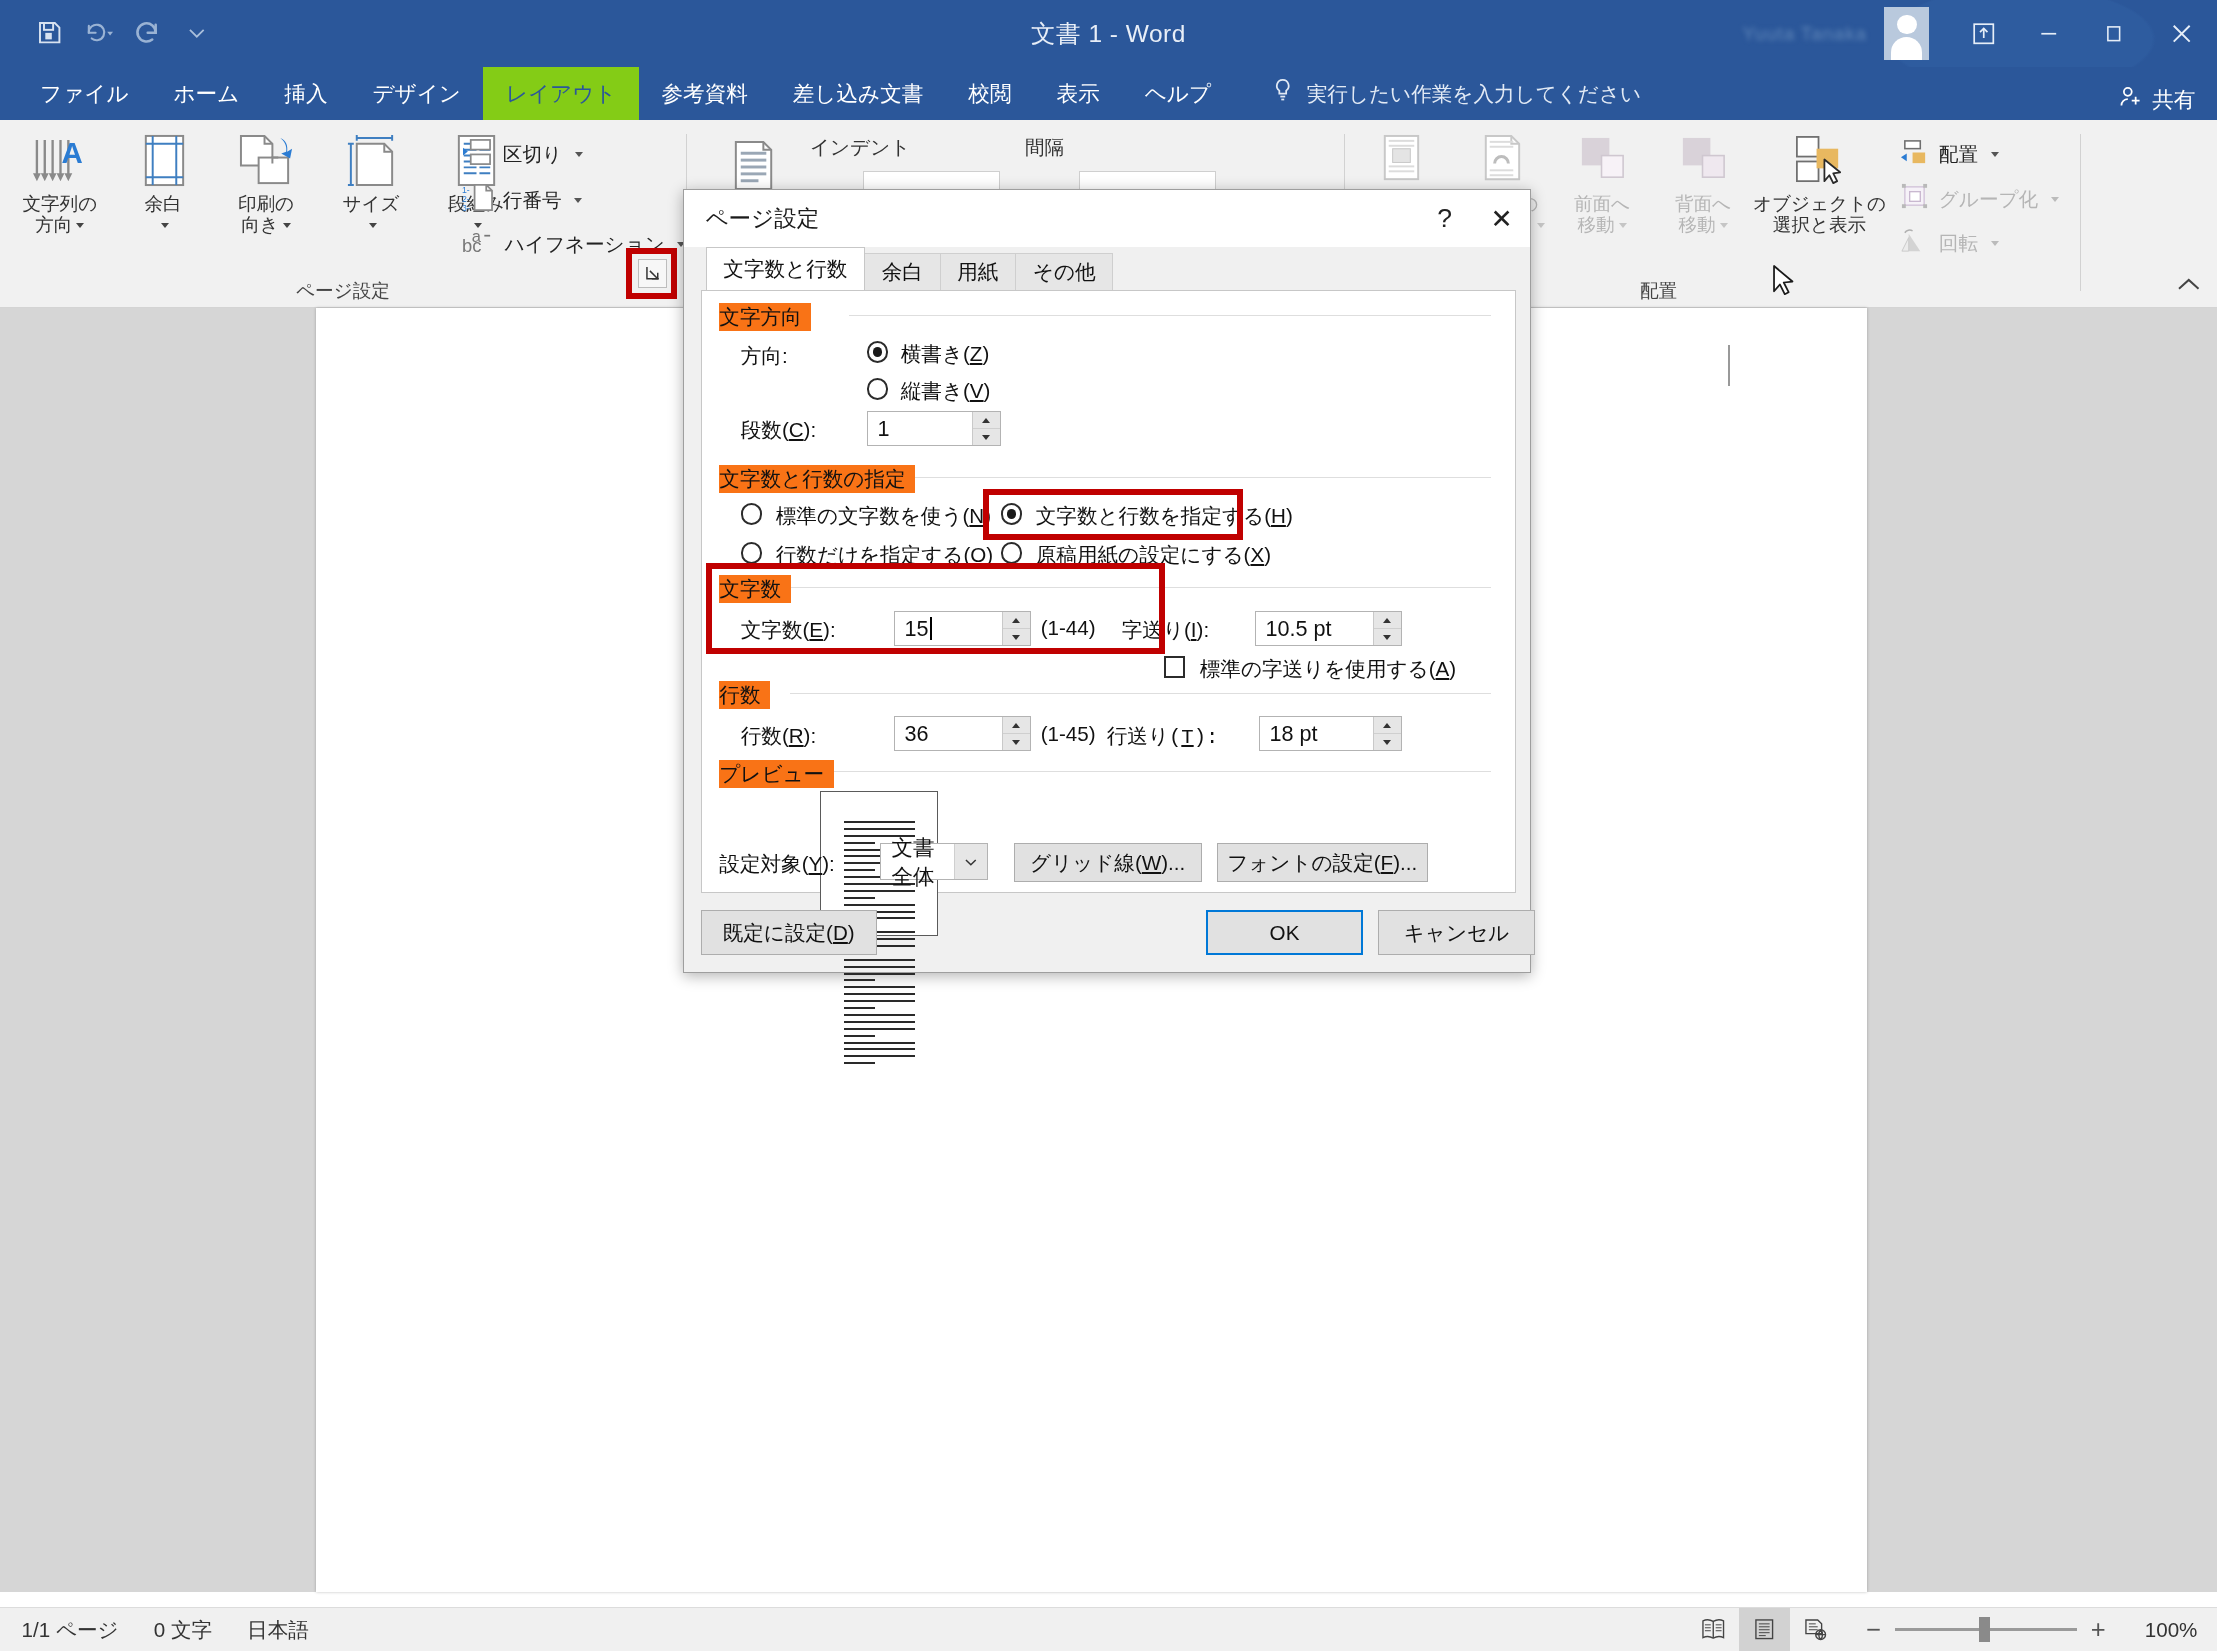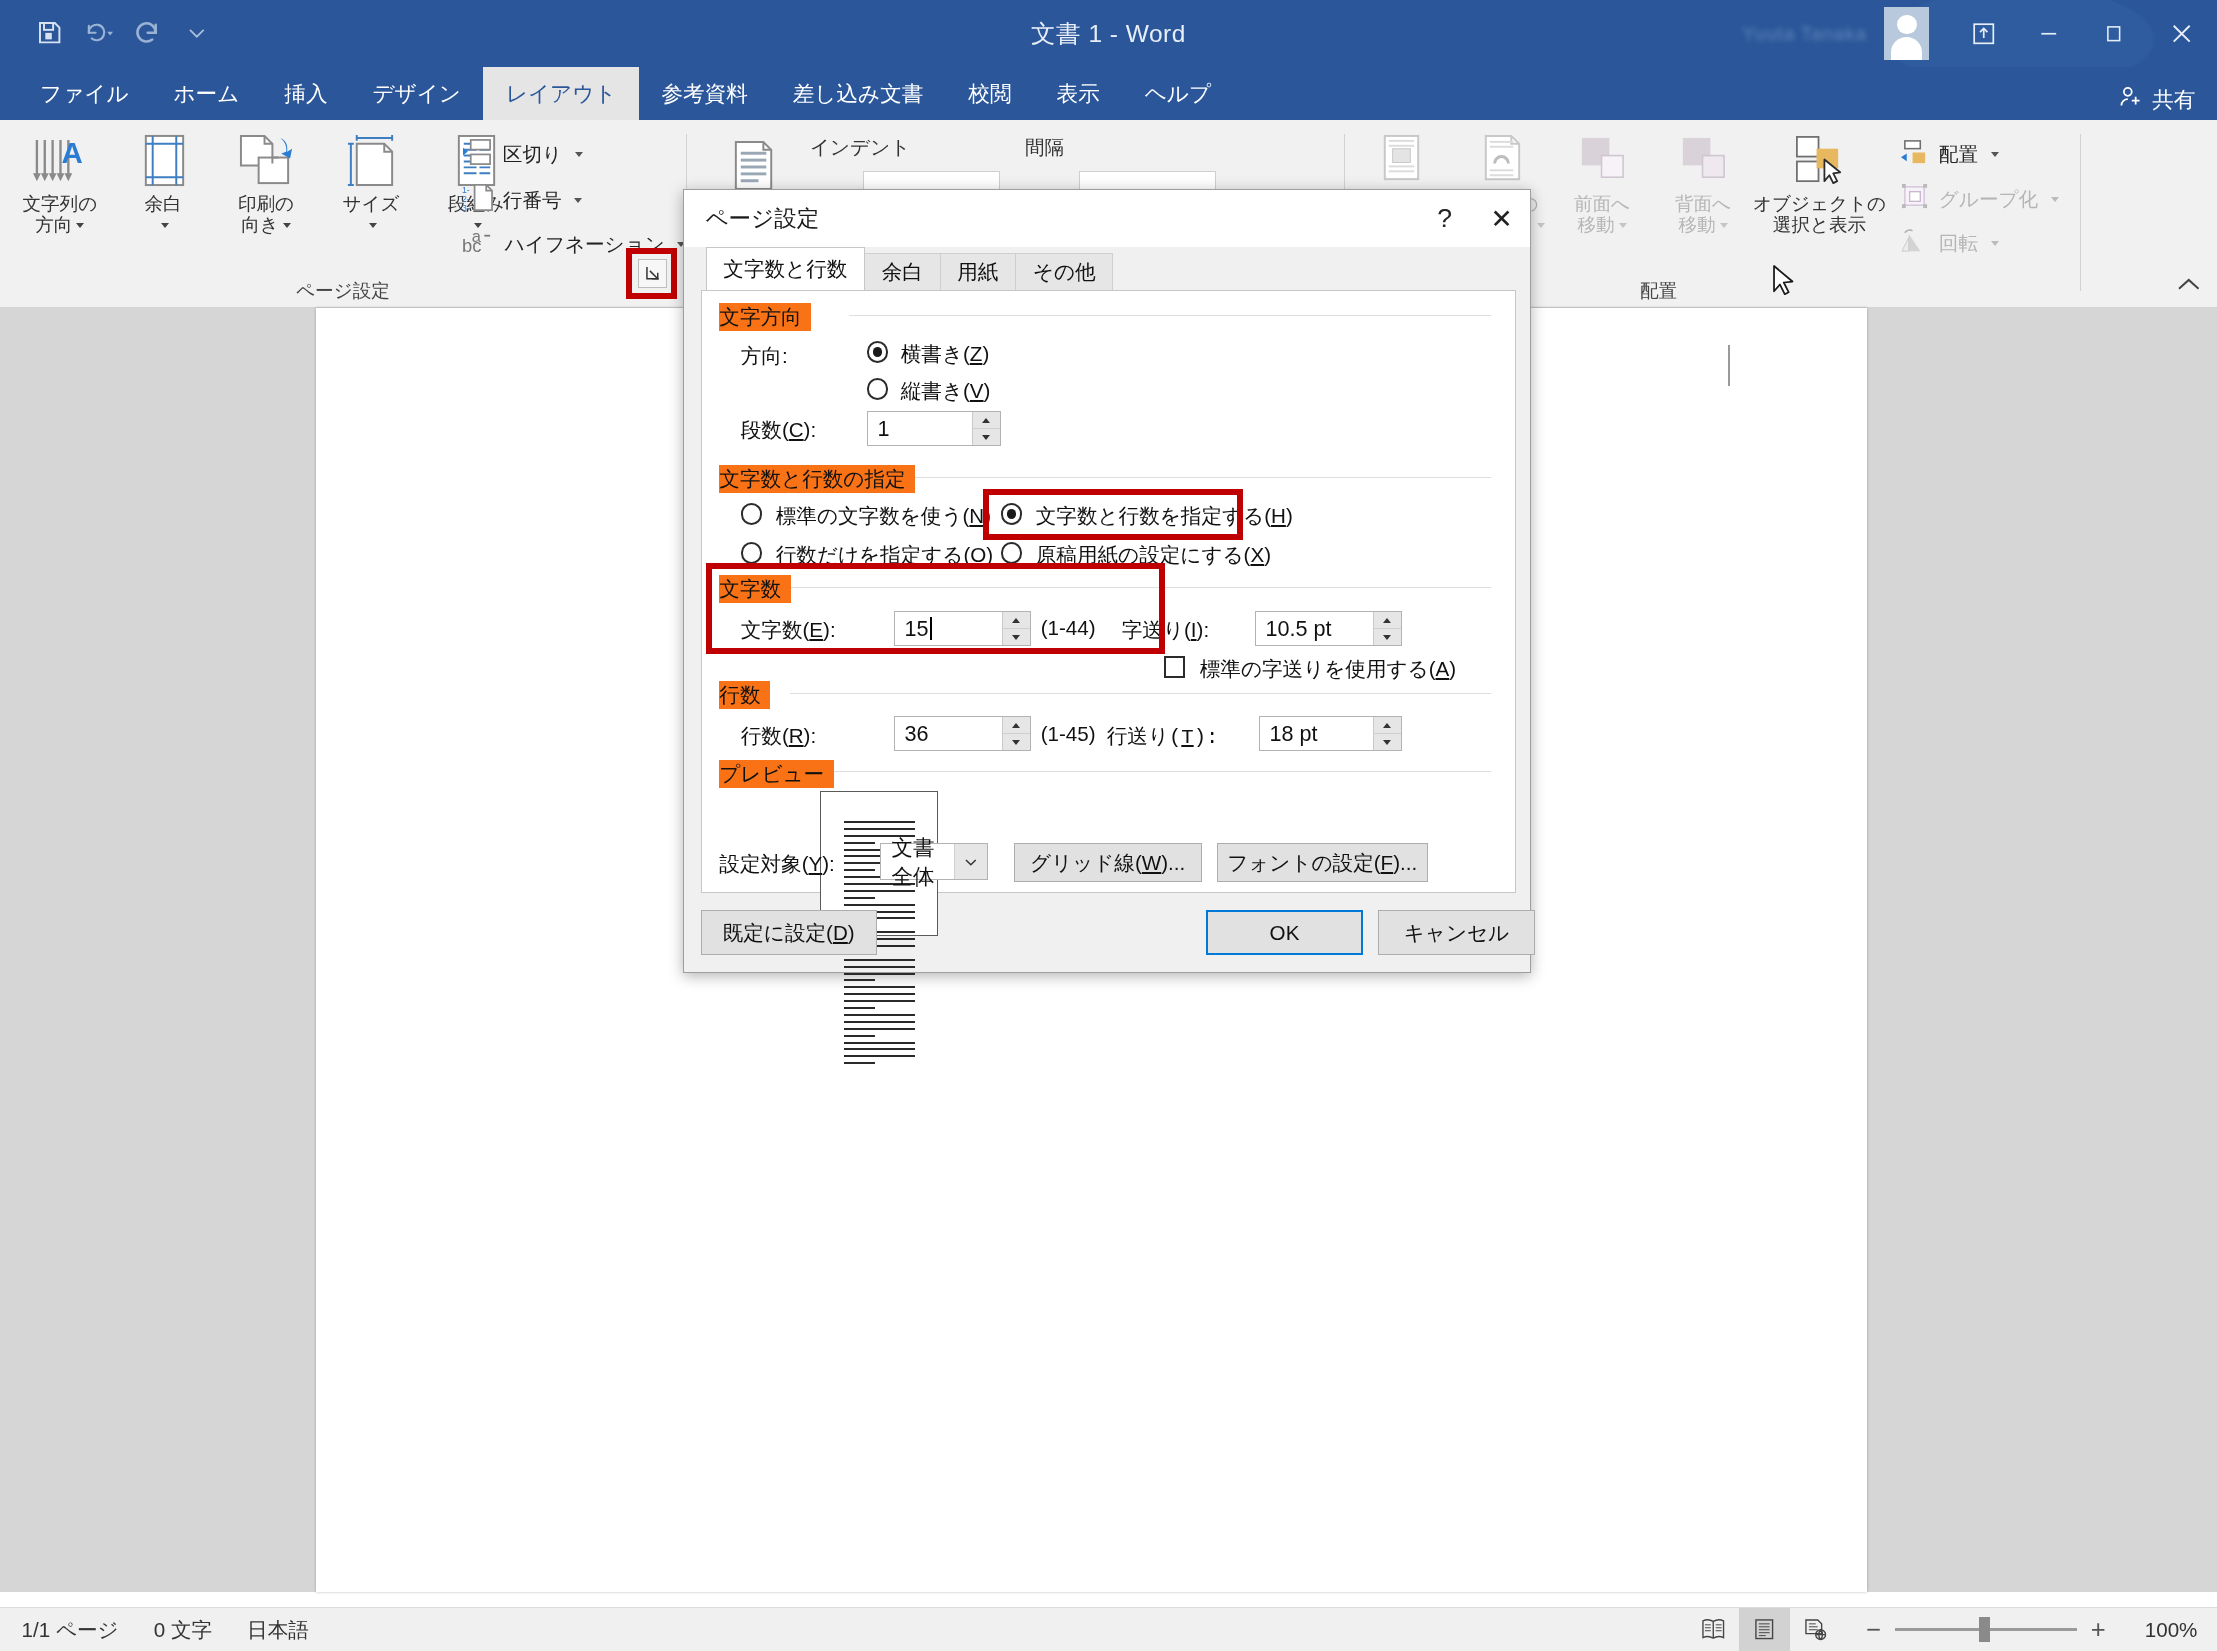--- a/index.html
+++ b/index.html
@@ -52,21 +52,21 @@
 
   
   .ribbon-tabs{
     position:absolute; left:0; top:67px; width:2217px; height:53px;
     background:#2b579a; display:flex; align-items:flex-end; padding-left:17.6px;
   }
   .rtab{
     height:53px; padding:0 22.5px; display:flex; align-items:center; justify-content:center;
     color:#ffffff; font-size:21.6px; white-space:nowrap;
   }
-  .rtab.active{ background:#e5e5e5; color:#2b579a;margin-top:32px; }
+  .rtab.active{ background:#84cc16; color:#2b579a;margin-top:32px; }
   .tellme{ display:flex; align-items:center; gap:12.7px; margin-left:37px; color:#e2eaf5; font-size:20.6px; height:53px;}
   .share{
     position:absolute; right:21.6px; bottom:4.9px; display:flex; align-items:center; gap:8.8px;
     color:#ffffff; font-size:21.6px;
   }
 
   
   .ribbon{
     position:absolute; left:0; top:120px; width:2217px; height:188px;
     background:#f1f1f1; border-bottom:1px solid #d4d4d4;
@@ -271,20 +271,30 @@
   <div class="rtab">ホーム</div>
   <div class="rtab">挿入</div>
   <div class="rtab">デザイン</div>
   <div class="rtab active">レイアウト</div>
   <div class="rtab">参考資料</div>
   <div class="rtab">差し込み文書</div>
   <div class="rtab">校閲</div>
   <div class="rtab">表示</div>
   <div class="rtab">ヘルプ</div>
 
+  <div class="tellme">
+    <span>
+      <svg width="23.5" height="27.4" viewBox="0 0 24 28" fill="none" stroke="#e2eaf5" stroke-width="1.8">
+        <path d="M12 3a6 6 0 0 0-3.5 10.9V17h7v-3.1A6 6 0 0 0 12 3z"></path>
+          <path d="M9.5 20h5"></path>
+          <path d="M10.5 23h3"></path>
+      </svg>
+    </span>
+    <span>実行したい作業を入力してください</span>
+  </div>
 
   <div class="share">
     <span>
       <svg width="25.5" height="25.5" viewBox="0 0 26 26" fill="none" stroke="#fff" stroke-width="1.8">
         <circle cx="10" cy="8" r="4"></circle>
           <path d="M3.5 22c0-4 3-6.5 6.5-6.5"></path>
         <path d="M18 13v8M14 17h8"></path>
       </svg>
     </span>
     <span>共有</span>

